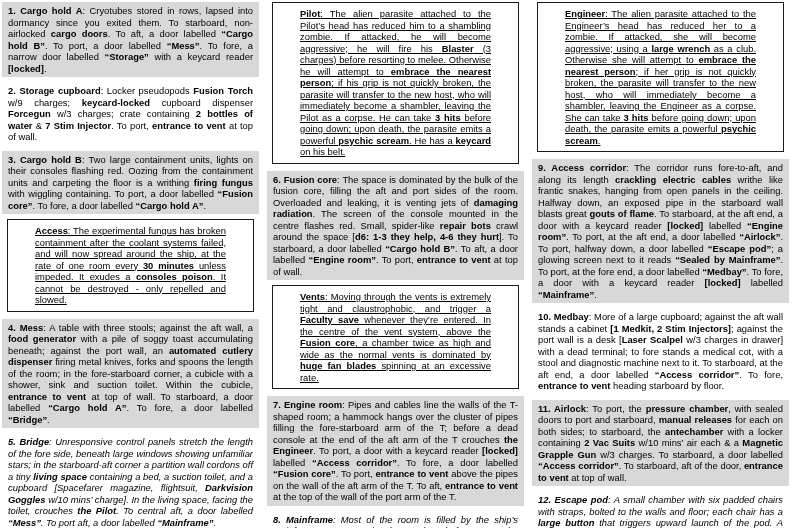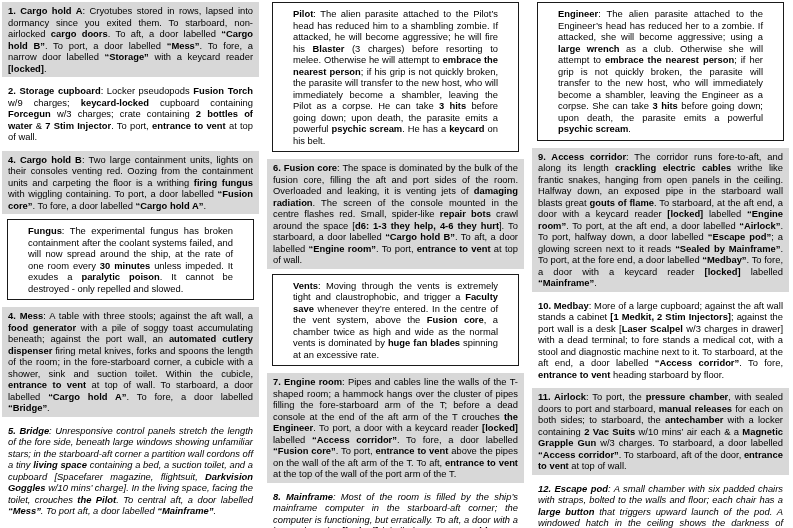--- a/index.html
+++ b/index.html
@@ -30,36 +30,37 @@
     padding: 3px 6px;
     margin-bottom: 5px;
     hyphens: none;
   }
   .block.hl { background: var(--highlight, #d8d8d8); }
   .block.note {
     border: 1.5px solid var(--border, #1a1a1a);
     margin-left: 5px;
     margin-right: 5px;
     margin-bottom: 7px;
-    padding: 5px 20px;
+    padding: 5px 27px;
     background: var(--background, #ffffff);
+    text-decoration: underline;
   }
   .block b { font-weight: 700; }
   .col > .block:last-child { margin-bottom: 0; font-style: italic; }
 </style>
 </head>
 <body>
 
 <div class="page">
 
   <div class="col">
     <div class="block hl"><b>1. Cargo hold A</b><span>: Cryotubes stored in rows, lapsed into dormancy since you exited them. To starboard, non-airlocked </span><b>cargo doors</b><span>. To aft, a door labelled </span><b>“Cargo hold B”</b><span>. To port, a door labelled </span><b>“Mess”</b><span>. To fore, a narrow door labelled </span><b>“Storage”</b><span> with a keycard reader </span><b>[locked]</b><span>.</span></div>
-    <div class="block"><b>2. Storage cupboard</b><span>: Locker pseudopods </span><b>Fusion Torch</b><span> w/9 charges; </span><b>keycard-locked</b><span> cupboard containing </span><b>Forcegun</b><span> w/3 charges; crate containing </span><b>2 bottles of water</b><span> &amp; </span><b>7 Stim Injector</b><span>. To port, </span><b>entrance to vent</b><span> at top of wall.</span></div>
-    <div class="block hl"><b>4. Cargo hold B</b><span>: Two large containment units, lights on their consoles venting red. Oozing from the containment units and carpeting the floor is a writhing </span><b>firing fungus</b><span> with wiggling containing. To port, a door labelled </span><b>“Fusion core”</b><span>. To fore, a door labelled </span><b>“Cargo hold A”</b><span>.</span></div>
-    <div class="block note"><b>Fungus</b><span>: The experimental fungus has broken containment after the coolant systems failed, and will now spread around the ship, at the rate of one room every </span><b>30 minutes</b><span> unless impeded. It exudes a </span><b>paralytic poison</b><span>. It cannot be destroyed - only repelled and slowed.</span></div>
+    <div class="block"><b>2. Storage cupboard</b><span>: Locker pseudopods </span><b>Fusion Torch</b><span> w/9 charges; </span><b>keycard-locked</b><span> cupboard dispenser </span><b>Forcegun</b><span> w/3 charges; crate containing </span><b>2 bottles of water</b><span> &amp; </span><b>7 Stim Injector</b><span>. To port, </span><b>entrance to vent</b><span> at top of wall.</span></div>
+    <div class="block hl"><b>3. Cargo hold B</b><span>: Two large containment units, lights on their consoles flashing red. Oozing from the containment units and carpeting the floor is a writhing </span><b>firing fungus</b><span> with wiggling containing. To port, a door labelled </span><b>“Fusion core”</b><span>. To fore, a door labelled </span><b>“Cargo hold A”</b><span>.</span></div>
+    <div class="block note"><b>Access</b><span>: The experimental fungus has broken containment after the coolant systems failed, and will now spread around the ship, at the rate of one room every </span><b>30 minutes</b><span> unless impeded. It exudes a </span><b>consoles poison</b><span>. It cannot be destroyed - only repelled and slowed.</span></div>
     <div class="block hl"><b>4. Mess</b><span>: A table with three stools; against the aft wall, a </span><b>food generator</b><span> with a pile of soggy toast accumulating beneath; against the port wall, an </span><b>automated cutlery dispenser</b><span> firing metal knives, forks and spoons the length of the room; in the fore-starboard corner, a cubicle with a shower, sink and suction toilet. Within the cubicle, </span><b>entrance to vent</b><span> at top of wall. To starboard, a door labelled </span><b>“Cargo hold A”</b><span>. To fore, a door labelled </span><b>“Bridge”</b><span>.</span></div>
     <div class="block"><b>5. Bridge</b><span>: Unresponsive control panels stretch the length of the fore side, beneath large windows showing unfamiliar stars; in the starboard-aft corner a partition wall cordons off a tiny </span><b>living space</b><span> containing a bed, a suction toilet, and a cupboard [Spacefarer magazine, flightsuit, </span><b>Darkvision Goggles</b><span> w/10 mins’ charge]. In the living space, facing the toilet, crouches </span><b>the Pilot</b><span>. To central aft, a door labelled </span><b>“Mess”</b><span>. To port aft, a door labelled </span><b>“Mainframe”</b><span>.</span></div>
   </div>
 
   <div class="col">
     <div class="block note"><b>Pilot</b><span>: The alien parasite attached to the Pilot’s head has reduced him to a shambling zombie. If attacked, he will become aggressive; he will fire his </span><b>Blaster</b><span> (3 charges) before resorting to melee. Otherwise he will attempt to </span><b>embrace the nearest person</b><span>; if his grip is not quickly broken, the parasite will transfer to the new host, who will immediately become a shambler, leaving the Pilot as a corpse. He can take </span><b>3 hits</b><span> before going down; upon death, the parasite emits a powerful </span><b>psychic scream</b><span>. He has a </span><b>keycard</b><span> on his belt.</span></div>
     <div class="block hl"><b>6. Fusion core</b><span>: The space is dominated by the bulk of the fusion core, filling the aft and port sides of the room. Overloaded and leaking, it is venting jets of </span><b>damaging radiation</b><span>. The screen of the console mounted in the centre flashes red. Small, spider-like </span><b>repair bots</b><span> crawl around the space [</span><b>d6: 1-3 they help, 4-6 they hurt</b><span>]. To starboard, a door labelled </span><b>“Cargo hold B”</b><span>. To aft, a door labelled </span><b>“Engine room”</b><span>. To port, </span><b>entrance to vent</b><span> at top of wall.</span></div>
     <div class="block note"><b>Vents</b><span>: Moving through the vents is extremely tight and claustrophobic, and trigger a </span><b>Faculty save</b><span> whenever they’re entered. In the centre of the vent system, above the </span><b>Fusion core</b><span>, a chamber twice as high and wide as the normal vents is dominated by </span><b>huge fan blades</b><span> spinning at an excessive rate.</span></div>
     <div class="block hl"><b>7. Engine room</b><span>: Pipes and cables line the walls of the T-shaped room; a hammock hangs over the cluster of pipes filling the fore-starboard arm of the T; before a dead console at the end of the aft arm of the T crouches </span><b>the Engineer</b><span>. To port, a door with a keycard reader </span><b>[locked]</b><span> labelled </span><b>“Access corridor”</b><span>. To fore, a door labelled </span><b>“Fusion core”</b><span>. To port, </span><b>entrance to vent</b><span> above the pipes on the wall of the aft arm of the T. To aft, </span><b>entrance to vent</b><span> at the top of the wall of the port arm of the T.</span></div>
     <div class="block"><b>8. Mainframe</b><span>: Most of the room is filled by the ship’s mainframe computer in the starboard-aft corner; the computer is functioning, but erratically. To aft, a door with a keycard reader </span><b>[locked]</b><span> labelled </span><b>“Access corridor”</b><span>. To fore, a door labelled </span><b>“Bridge”</b><span>. To starboard, </span><b>entrance to vent</b><span> above the mainframe, heading aft. To port, </span><b>entrance to vent</b></div>

